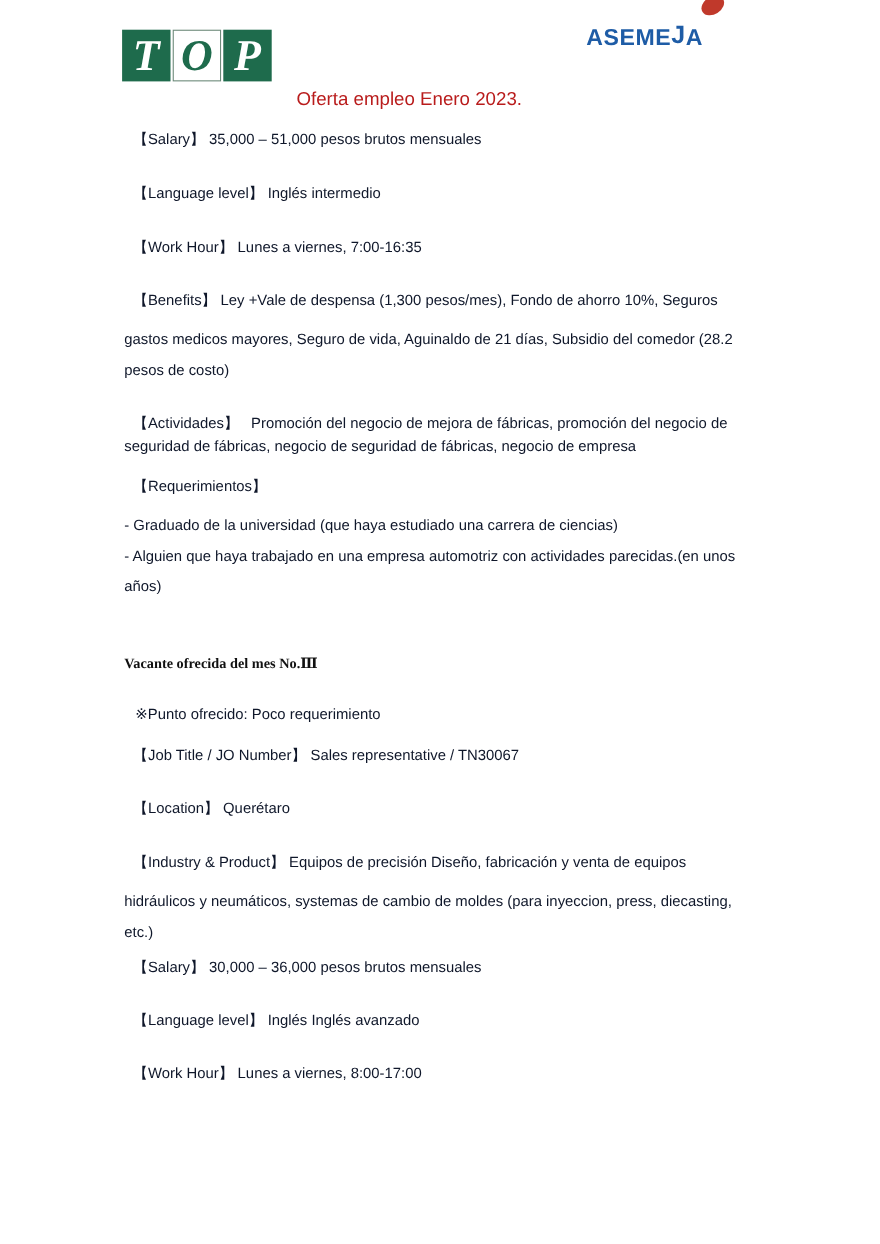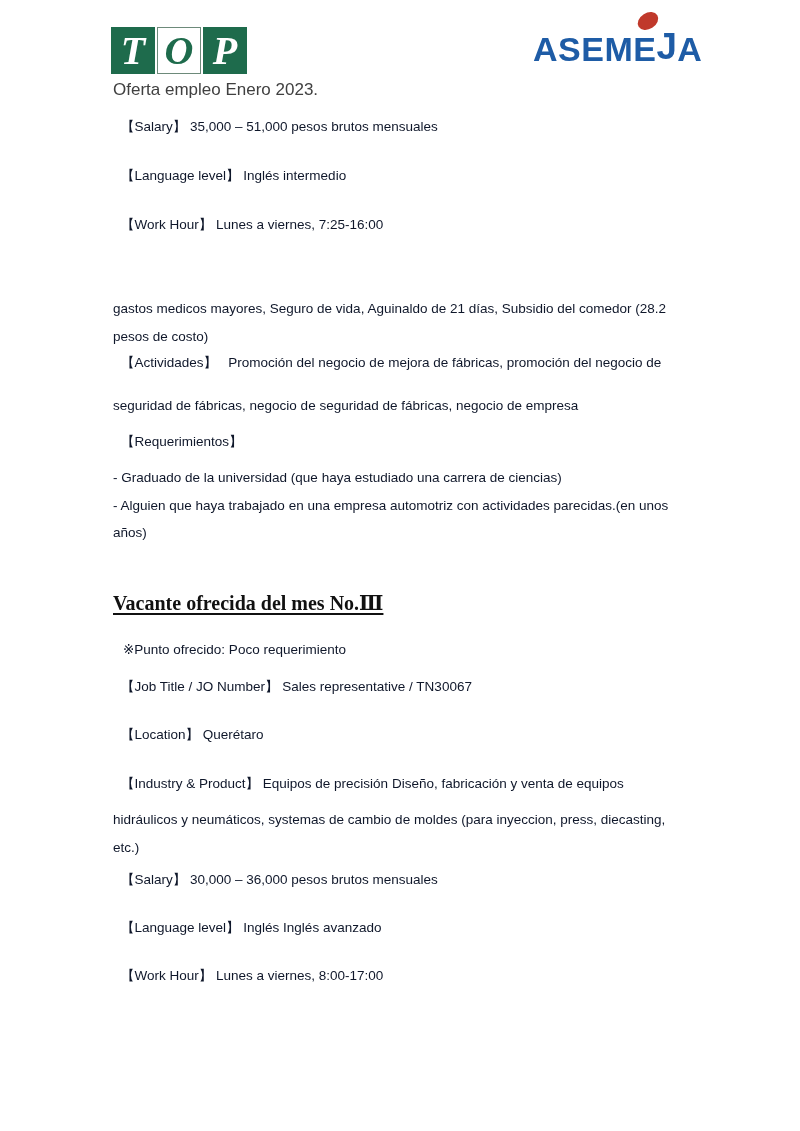--- a/index.html
+++ b/index.html
@@ -23,55 +23,54 @@
     display:flex;align-items:center;justify-content:center;
     font-family:"Liberation Serif","DejaVu Serif",serif;
     font-style:italic;font-weight:bold;
     font-size:40px;line-height:47px;
   }
   .top-tile.green{background:#1e6b4c;color:#ffffff;}
   .top-tile.white{background:#ffffff;color:#1e6b4c;border:1px solid #6d8a7a;width:42px;height:45px;}
 
   
   .asemeja-logo{
-    position:absolute;left:533px;top:33px;
+    position:absolute;left:533px;top:17px;
     font-family:"Liberation Sans","DejaVu Sans",sans-serif;
-    font-weight:bold;font-size:34px;line-height:32px;
+    font-weight:bold;font-size:21px;line-height:32px;
     color:#1e5ca6;letter-spacing:0.5px;
     white-space:nowrap;
   }
   .asemeja-logo .j-letter{position:relative;top:-2px;font-size:1.08em;}
   .asemeja-dot{
     position:absolute;left:104px;top:-20px;
     width:22px;height:16px;border-radius:50%;
     background:#c0392b;
     transform:rotate(-32deg);
   }
 
   
   .doc-title{
     position:absolute;left:113px;top:79px;width:518px;
-    margin:0;
+    margin:0;text-align:center;
     font-size:17px;font-weight:normal;line-height:22px;
-    color:#404040;
+    color:#b91c1c;
   }
 
   
   .doc-line{
     position:absolute;left:113px;
     font-size:13.5px;line-height:20px;
     white-space:pre;
     color:#0f172a;
   }
   .doc-line.label{left:121px;}
   .doc-line.note{left:123px;}
   .doc-line.heading{
     font-family:"Liberation Serif","DejaVu Serif",serif;
-    font-weight:bold;font-size:20px;line-height:22px;
-    text-decoration:underline;
+    font-weight:bold;font-size:13px;line-height:22px;
     text-underline-offset:3px;
     color:#111;
   }
 </style>
 </head>
 <body>
 
 <div class="page">
 
   <div class="top-logo">
@@ -82,24 +81,25 @@
 
   <div class="asemeja-logo">
     <span>ASEME</span><span class="j-letter">J</span><span>A</span>
     <span class="asemeja-dot"></span>
   </div>
 
   <h1 class="doc-title">Oferta empleo Enero 2023.</h1>
 
   <div class="doc-line label" style="top:117px">【Salary】 35,000 – 51,000 pesos brutos mensuales</div>
   <div class="doc-line label" style="top:166px">【Language level】 Inglés intermedio</div>
-  <div class="doc-line label" style="top:215px">【Work Hour】 Lunes a viernes, 7:25-16:00</div>
+  <div class="doc-line label" style="top:215px">【Work Hour】 Lunes a viernes, 7:00-16:35</div>
+  <div class="doc-line label" style="top:263px">【Benefits】 Ley +Vale de despensa (1,300 pesos/mes), Fondo de ahorro 10%, Seguros</div>
   <div class="doc-line cont" style="top:299px">gastos medicos mayores, Seguro de vida, Aguinaldo de 21 días, Subsidio del comedor (28.2</div>
   <div class="doc-line cont" style="top:327px">pesos de costo)</div>
-  <div class="doc-line label" style="top:353px">【Actividades】   Promoción del negocio de mejora de fábricas, promoción del negocio de</div>
+  <div class="doc-line label" style="top:375px">【Actividades】   Promoción del negocio de mejora de fábricas, promoción del negocio de</div>
   <div class="doc-line cont" style="top:396px">seguridad de fábricas, negocio de seguridad de fábricas, negocio de empresa</div>
   <div class="doc-line label" style="top:432px">【Requerimientos】</div>
   <div class="doc-line bullet" style="top:496px">- Alguien que haya trabajado en una empresa automotriz con actividades parecidas.(en unos</div>
   <div class="doc-line bullet" style="top:468px">- Graduado de la universidad (que haya estudiado una carrera de ciencias)</div>
   <div class="doc-line cont" style="top:523px">años)</div>
   <div class="doc-line heading" style="top:592px">Vacante ofrecida del mes No.Ⅲ</div>
   <div class="doc-line note" style="top:640px">※Punto ofrecido: Poco requerimiento</div>
   <div class="doc-line label" style="top:677px">【Job Title / JO Number】 Sales representative / TN30067</div>
   <div class="doc-line label" style="top:725px">【Location】 Querétaro</div>
   <div class="doc-line cont" style="top:810px">hidráulicos y neumáticos, systemas de cambio de moldes (para inyeccion, press, diecasting,</div>

